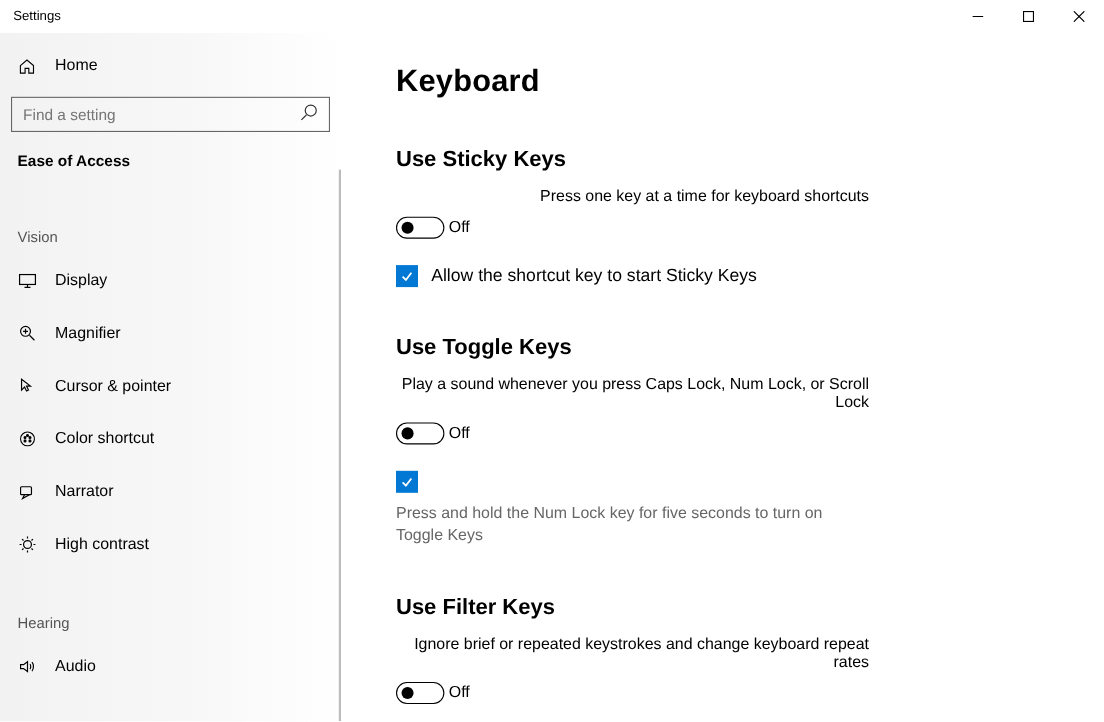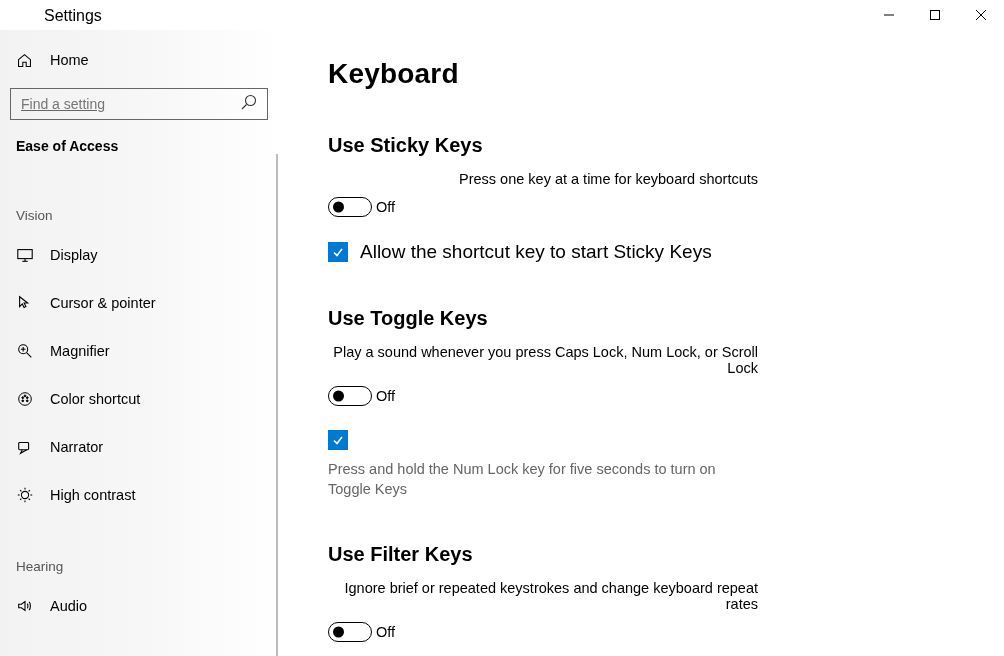--- a/index.html
+++ b/index.html
@@ -1,34 +1,34 @@
 <!DOCTYPE html>
 <html><head>
   <meta charset="utf-8">
   <style>
     * { margin: 0; padding: 0; box-sizing: border-box; font-family: "Segoe UI", -apple-system, sans-serif; }
     body { width: 1004px; height: 656px; overflow: hidden; background: #fff; display: flex; flex-direction: column; }
 
     .titlebar { height: 30px; display: flex; align-items: flex-start; }
-    .titlebar-label { font-size: 16px; padding: 7px 0 0 12px; color: #000; margin-left: 32px; }
+    .titlebar-label { font-size: 12px; padding: 7px 0 0 12px; color: #000; }
     .titlebar-spacer { flex: 1; }
     .tb-btn { width: 46px; height: 30px; display: flex; align-items: center; justify-content: center; }
     .tb-btn svg { stroke: #000; }
 
     .body { flex: 1; display: flex; min-height: 0; }
 
-    .sidebar { width: 278px; background: linear-gradient(90deg, #f2f2f2 0%, #f8f8f8 60%, #fff 100%); padding-top: 10px; display: flex; flex-direction: column; overflow: hidden; }
+    .sidebar { width: 310px; background: linear-gradient(90deg, #f2f2f2 0%, #f8f8f8 60%, #fff 100%); padding-top: 10px; display: flex; flex-direction: column; overflow: hidden; }
 
     .home-row { display: flex; align-items: center; height: 40px; padding-left: 16px; gap: 16px; }
     .home-row .icon { width: 18px; display:flex; align-items:center; }
     .home-row span.lbl { font-size: 14.5px; }
 
     .search-wrap { padding: 8px 10px 0 10px; }
     .search { width: 100%; height: 32px; border: 1px solid #666; background: transparent; display: flex; align-items: center; padding: 0 10px; }
-    .search input { flex: 1; border: none; background: transparent; font-size: 14px; color: #666; outline: none; text-decoration: underline; }
+    .search input { flex: 1; border: none; background: transparent; font-size: 14px; color: #666; outline: none; }
     .search-icon { width: 16px; height: 16px; transform: scaleX(-1); }
 
     .cat-header { font-size: 14px; font-weight: 600; padding: 18px 0 0 16px; }
 
     .group-label { font-size: 13.5px; color: #555; padding: 54px 0 8px 16px; }
 
     .scroll-area { flex:1; overflow-y:auto; position:relative; border-left: 0; }
     .nav-list { position: relative; }
 
     .nav-item { display: flex; align-items: center; height: 48px; padding-left: 16px; gap: 16px; font-size: 14.5px; cursor: default; }
@@ -48,21 +48,21 @@
       width: 44px; height: 20px; border: 1px solid #000; border-radius: 10px; position: relative; background: #fff;
     }
     .toggle .knob { width: 11px; height: 11px; border-radius: 50%; background: #000; position: absolute; left: 4px; top: 50%; transform: translateY(-50%); }
     .toggle-label { font-size: 14.5px; }
 
     .check-row { display: flex; align-items: center; gap: 12px; margin-top: 24px; }
     .checkbox {
       width: 20px; height: 20px; background: #0078d4; display:flex; align-items:center; justify-content:center;
     }
     .checkbox svg { stroke: #fff; stroke-width: 1.6; }
-    .check-label { font-size: 19px; }
+    .check-label { font-size: 16px; }
   </style>
 </head>
 <body>
 
 <div class="titlebar">
   <div class="titlebar-label">Settings</div>
   <div class="titlebar-spacer"></div>
   <div class="tb-btn">
     <svg width="10" height="10" viewBox="0 0 10 10" fill="none">
         <line x1="0" y1="5" x2="10" y2="5" stroke-width="1"></line>
@@ -117,35 +117,35 @@
                 <rect x="2" y="4" width="16" height="10"></rect>
                 <line x1="7" y1="17" x2="13" y2="17"></line>
                 <line x1="10" y1="14" x2="10" y2="17"></line>
               </svg>
             </span>
             <span>Display</span>
           </div>
           <div class="nav-item">
             <span class="icon">
               <svg width="18" height="18" viewBox="0 0 20 20" fill="none" stroke="#000" stroke-width="1.2">
-                <path d="M4 3 L4 14 L7 11 L9 15 L11 14 L9 10 L13 10 Z"></path>
-              </svg>
-            </span>
-            <span>Cursor &amp; pointer</span>
-          </div>
-          <div class="nav-item">
-            <span class="icon">
-              <svg width="18" height="18" viewBox="0 0 20 20" fill="none" stroke="#000" stroke-width="1.2">
                 <circle cx="8" cy="8" r="5"></circle>
                 <line x1="12" y1="12" x2="17" y2="17"></line>
                 <line x1="8" y1="5.5" x2="8" y2="10.5"></line>
                 <line x1="5.5" y1="8" x2="10.5" y2="8"></line>
               </svg>
             </span>
             <span>Magnifier</span>
+          </div>
+          <div class="nav-item">
+            <span class="icon">
+              <svg width="18" height="18" viewBox="0 0 20 20" fill="none" stroke="#000" stroke-width="1.2">
+                <path d="M4 3 L4 14 L7 11 L9 15 L11 14 L9 10 L13 10 Z"></path>
+              </svg>
+            </span>
+            <span>Cursor &amp; pointer</span>
           </div>
           <div class="nav-item">
             <span class="icon">
               <svg width="18" height="18" viewBox="0 0 20 20" fill="none" stroke="#000" stroke-width="1.1">
                 <circle cx="10" cy="10" r="7"></circle>
                 <circle cx="7.5" cy="8.5" r="1" fill="#000"></circle>
                 <circle cx="12.5" cy="8.5" r="1" fill="#000"></circle>
                 <circle cx="7.5" cy="12" r="1" fill="#000"></circle>
                 <circle cx="12.5" cy="12" r="1" fill="#000"></circle>
                 <circle cx="10" cy="6.5" r="1" fill="#000"></circle>

